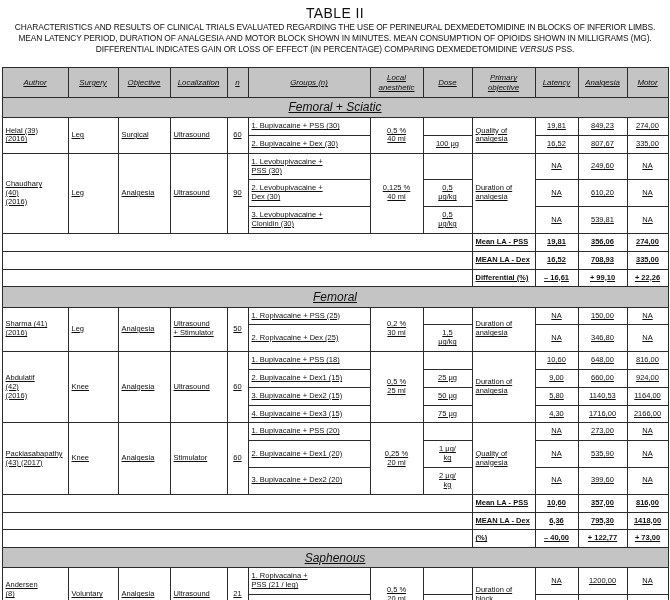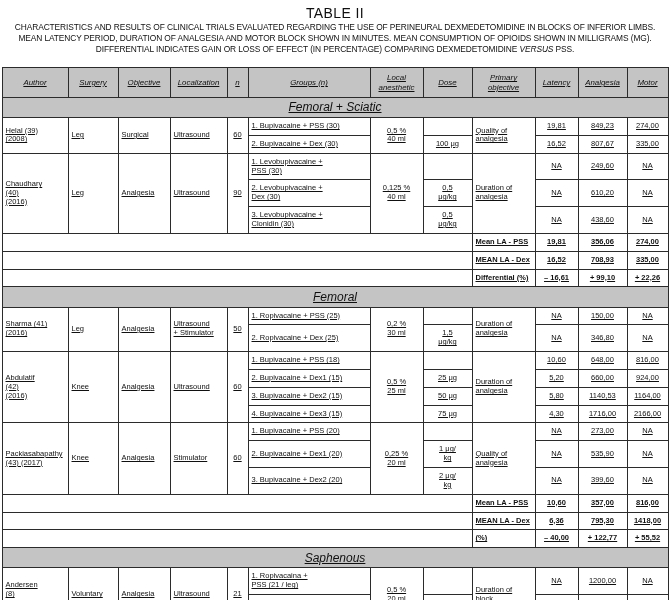--- a/index.html
+++ b/index.html
@@ -88,21 +88,21 @@
           <th>Analgesia</th>
           <th>Motor</th>
         </tr>
     </thead>
     <tbody id="table-body">
         <tr class="section">
           <td colspan="12">Femoral + Sciatic</td>
         </tr>
         <tr class="data">
           <td rowspan="2" class="l">Helal (39)
-(2008)</td>
+(2016)</td>
           <td rowspan="2" class="l">Leg</td>
           <td rowspan="2" class="l">Surgical</td>
           <td rowspan="2" class="l">Ultrasound</td>
           <td rowspan="2">60</td>
           <td class="l">1. Bupivacaine + PSS (30)</td>
           <td rowspan="2">0,5 %
 40 ml</td>
           <td></td>
           <td rowspan="2" class="l">Quality of
 analgesia</td>
@@ -144,21 +144,21 @@
           <td>NA</td>
           <td>610,20</td>
           <td>NA</td>
         </tr>
         <tr class="data">
           <td class="l">3. Levobupivacaine +
 Clonidin (30)</td>
           <td>0,5
 μg/kg</td>
           <td>NA</td>
-          <td>438,60</td>
+          <td>539,81</td>
           <td>NA</td>
         </tr>
         <tr class="summary">
           <td colspan="8"></td>
           <td class="lab">Mean LA - PSS</td>
           <td>19,81</td>
           <td>356,06</td>
           <td>274,00</td>
         </tr>
         <tr class="summary">
@@ -218,21 +218,21 @@
           <td></td>
           <td rowspan="4" class="l">Duration of
 analgesia</td>
           <td>10,60</td>
           <td>648,00</td>
           <td>816,00</td>
         </tr>
         <tr class="data">
           <td class="l">2. Bupivacaine + Dex1 (15)</td>
           <td>25 μg</td>
-          <td>5,20</td>
+          <td>9,00</td>
           <td>660,00</td>
           <td>924,00</td>
         </tr>
         <tr class="data">
           <td class="l">3. Bupivacaine + Dex2 (15)</td>
           <td>50 μg</td>
           <td>5,80</td>
           <td>1140,53</td>
           <td>1164,00</td>
         </tr>
@@ -288,21 +288,21 @@
           <td class="lab">MEAN LA - Dex</td>
           <td>6,36</td>
           <td>795,30</td>
           <td>1418,00</td>
         </tr>
         <tr class="summary">
           <td colspan="8"></td>
           <td class="lab">(%)</td>
           <td>– 40,00</td>
           <td>+ 122,77</td>
-          <td>+ 55,52</td>
+          <td>+ 73,00</td>
         </tr>
         <tr class="section">
           <td colspan="12">Saphenous</td>
         </tr>
         <tr class="data">
           <td rowspan="2" class="l">Andersen
 (8)
 (2017)</td>
           <td rowspan="2" class="l">Voluntary</td>
           <td rowspan="2" class="l">Analgesia</td>

